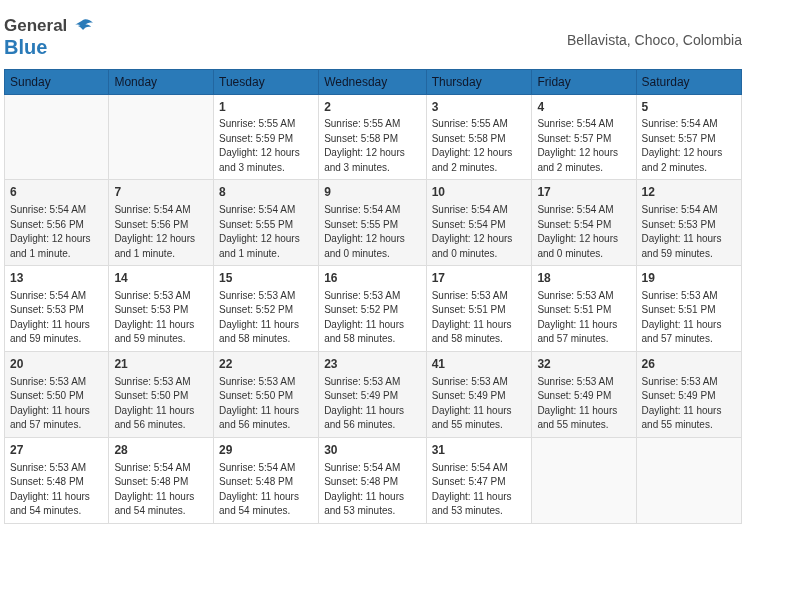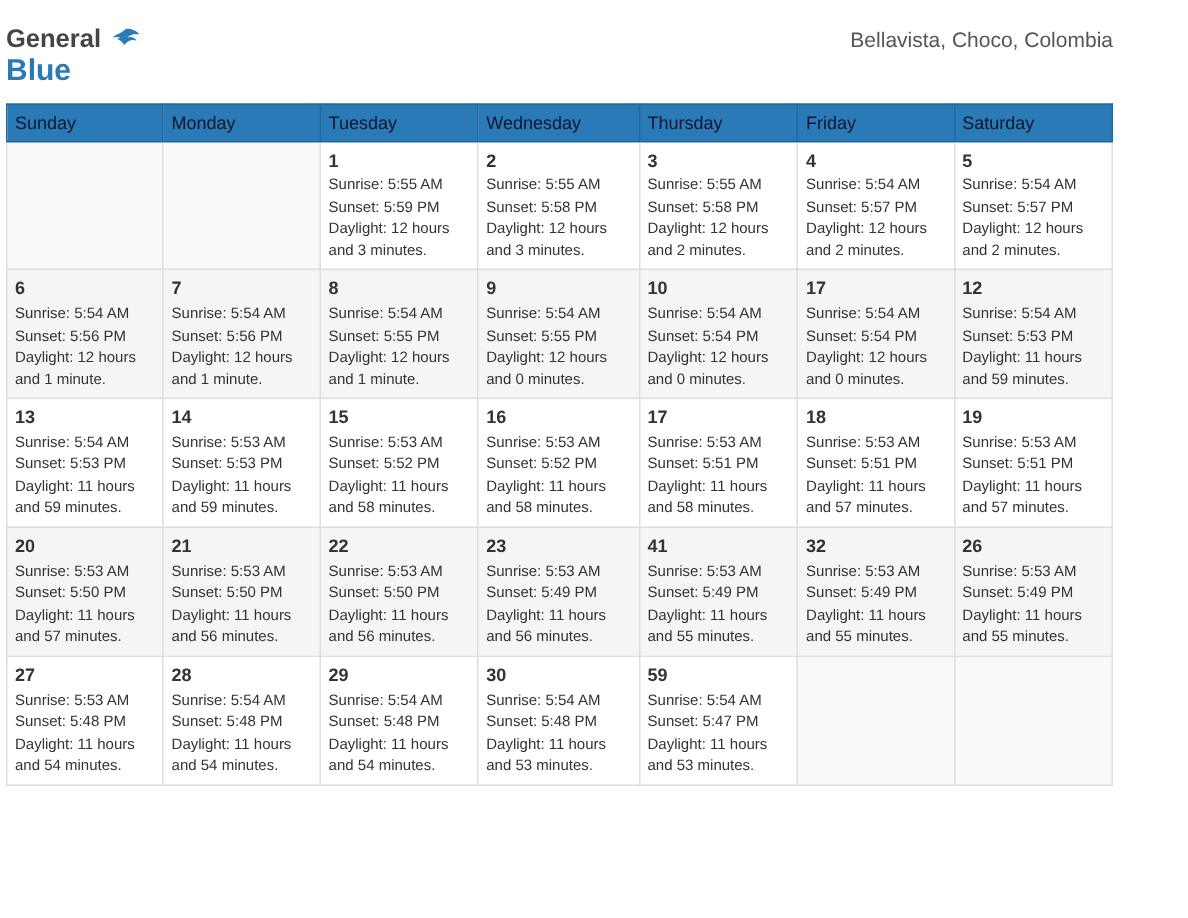--- a/index.html
+++ b/index.html
@@ -31,21 +31,21 @@
     }
     .month-title {
       font-size: 32px;
       color: #333;
       font-weight: 300;
       line-height: 1.1;
     }
     .subtitle {
       font-size: 14px;
       color: #555;
-      margin-top: 2px;
+      margin-top: 16px;
     }
     .calendar {
       width: 100%;
       border-collapse: collapse;
       border: 1px solid #ccc;
       font-size: 10.5px;
     }
     .calendar th {
       background: #2a7ab8;
       color: #0f172a;
@@ -336,21 +336,21 @@
 and 54 minutes.</div>
           </td>
           <td>
             <span class="day-num">30</span>
             <div class="day-info" style="white-space: pre-line;">Sunrise: 5:54 AM
 Sunset: 5:48 PM
 Daylight: 11 hours
 and 53 minutes.</div>
           </td>
           <td>
-            <span class="day-num">59</span>
+            <span class="day-num">31</span>
             <div class="day-info" style="white-space: pre-line;">Sunrise: 5:54 AM
 Sunset: 5:47 PM
 Daylight: 11 hours
 and 53 minutes.</div>
           </td>
           <td class="empty"></td>
           <td class="empty"></td>
         </tr>
       </tbody>
   </table>

